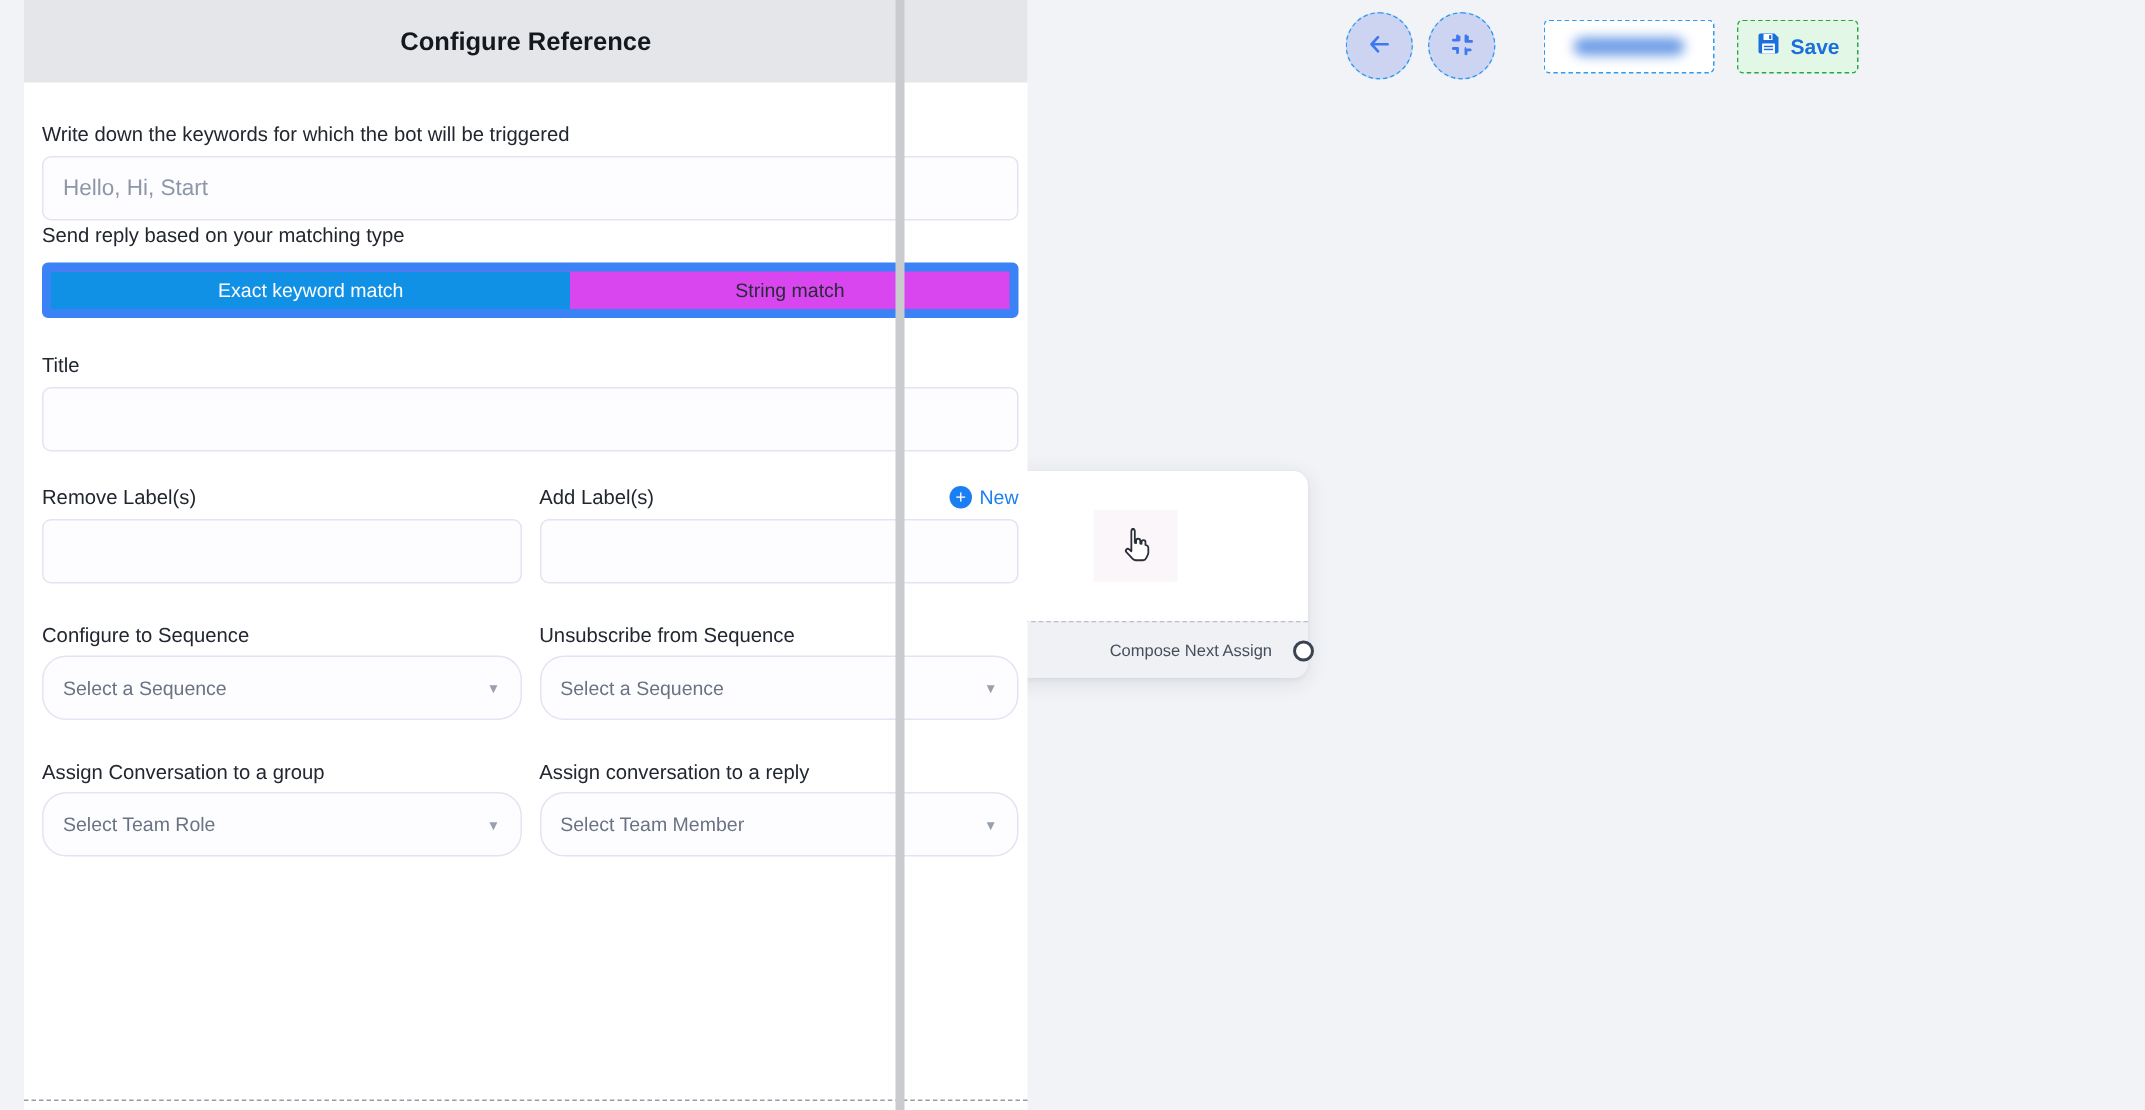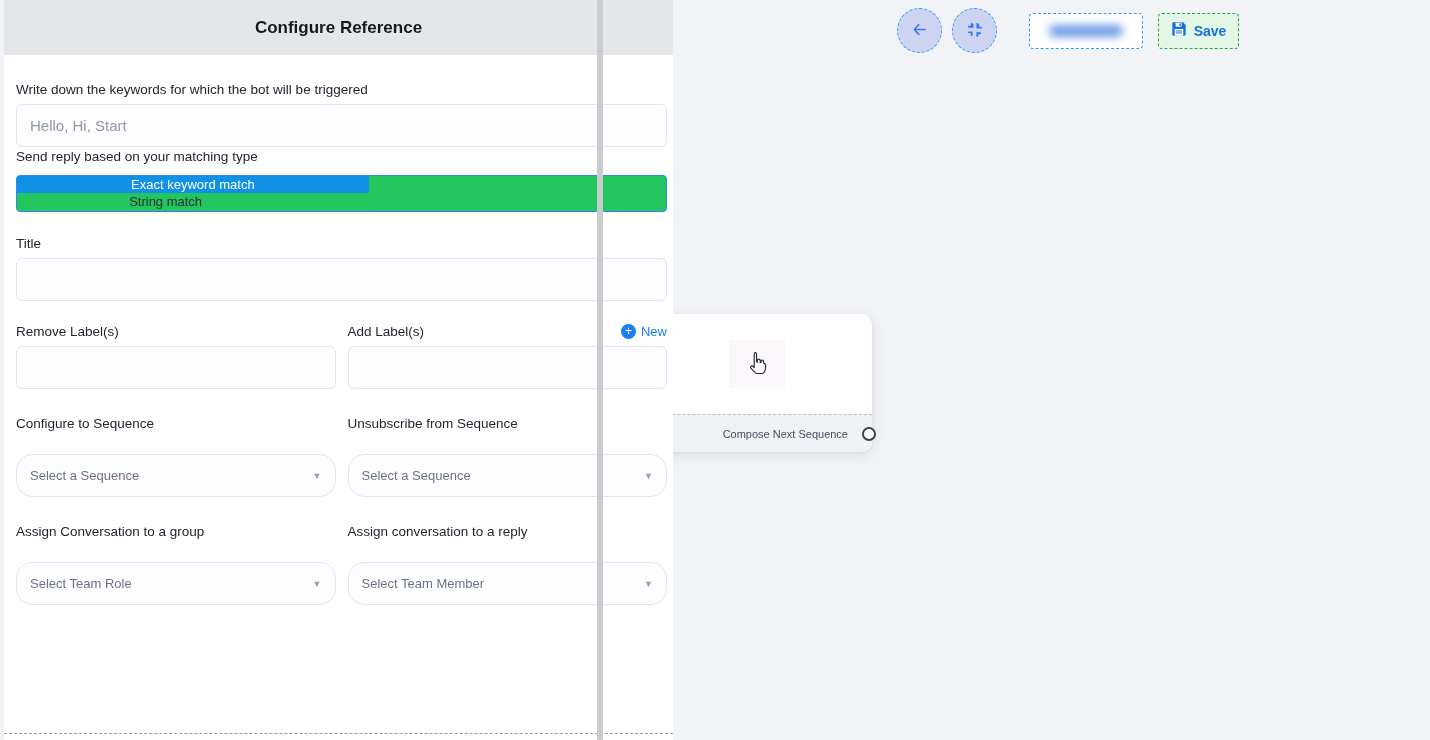--- a/index.html
+++ b/index.html
@@ -5,21 +5,21 @@
   * { box-sizing: border-box; }
   html,body { margin:0; padding:0; }
   body {
     width:1430px; height:740px; position:relative; overflow:hidden;
     font-family:"Liberation Sans", sans-serif;
     background:#f1f3f6;
   }
 
   
   .left-panel {
-    position:absolute; left:4px; top:0; width:669px; height:740px;
+    position:absolute; left:16px; top:0; width:669px; height:740px;
     background:#ffffff; z-index:5;
   }
   .panel-header {
     height:55px; background:#e4e6e9;
     display:flex; align-items:center; justify-content:center;
   }
   .panel-title { font-size:17px; font-weight:bold; color:#15191f; }
   .panel-body { padding:0 6px 0 12px; }
 
   .f-label { font-size:13.5px; color:#21262f; line-height:15px; }
@@ -32,23 +32,22 @@
   .text-input {
     width:100%; height:43px; margin-top:7px;
     border:1px solid #e2e5f1; border-radius:6px; background:#fdfdff;
     padding:0 13px; font-size:15px; color:#333; outline:none;
     font-family:"Liberation Sans", sans-serif;
   }
   .text-input::placeholder { color:#8e97a8; }
 
   .tab-group {
     margin-top:11px; display:flex; height:37px;
-    border:1px solid #3b82f6; border-radius:4px; overflow:hidden;
-    background:#22c55e;
-    flex-direction:column;
+    border:6px solid #3b82f6; border-radius:4px; overflow:hidden;
+    background:#d946ef;
   }
   .tab {
     display:flex; align-items:center; justify-content:center;
     font-size:13px; cursor:pointer; border:none; background:transparent;
     font-family:"Liberation Sans", sans-serif;
   }
   .tab.active { width:54.2%; background:#1191e5; color:#ffffff; }
   .tab.inactive { width:45.8%; color:#272c35; }
 
   .row { display:flex; gap:12px; }
@@ -58,21 +57,21 @@
     display:inline-flex; align-items:center; gap:5px;
     color:#1b7ef2; font-size:13px; cursor:pointer; background:none; border:none;
     font-family:"Liberation Sans", sans-serif; padding:0;
   }
   .plus-circle {
     width:15px; height:15px; border-radius:50%; background:#1b7ef2; color:#fff;
     font-size:12px; line-height:14px; display:flex; align-items:center; justify-content:center;
   }
 
   .select {
-    height:43px; margin-top:23px;
+    height:43px; margin-top:6px;
     border:1px solid #e2e5f1; border-radius:16px; background:#fdfdff;
     display:flex; align-items:center; justify-content:space-between;
     padding:0 13px; font-size:13px; color:#6a7383; cursor:pointer;
   }
   .caret { font-size:9px; color:#99a0ad; }
 
   .bottom-dash {
     position:absolute; left:0; right:0; bottom:6px;
     border-top:1px dashed #959ba7;
   }
@@ -201,21 +200,21 @@
 
   <div class="node">
     <div class="node-body">
       <div class="cursor-wrap">
         <svg width="23" height="29" viewBox="0 0 24 28">
           <path d="M9.3 1.5c.95 0 1.7.75 1.7 1.7v8.1l.9.16V9.9c0-.8.65-1.45 1.45-1.45s1.45.65 1.45 1.45v1.9l.9.2v-1.2c0-.75.6-1.35 1.35-1.35s1.35.6 1.35 1.35v2l.85.3c.7.25 1.15.9 1.15 1.63v3.2c0 .6-.13 1.2-.4 1.75l-1.1 2.3c-.4.85-1.26 1.4-2.2 1.4h-4.9c-.85 0-1.67-.35-2.25-.97l-4.4-4.65c-.5-.53-.5-1.36.02-1.88.5-.5 1.32-.53 1.86-.07l1.57 1.32V3.2c0-.95.75-1.7 1.7-1.7z" fill="#ffffff" stroke="#2b2f38" stroke-width="1.25" stroke-linejoin="round"></path>
         </svg>
       </div>
     </div>
     <div class="node-footer">
-      <span>Compose Next Sequence</span>
+      <span>Compose Next Assign</span>
       <span class="handle"></span>
     </div>
   </div>
 </div>
 
 <div class="left-panel">
   <div class="panel-header">
     <span class="panel-title">Configure Reference</span>
   </div>
 

